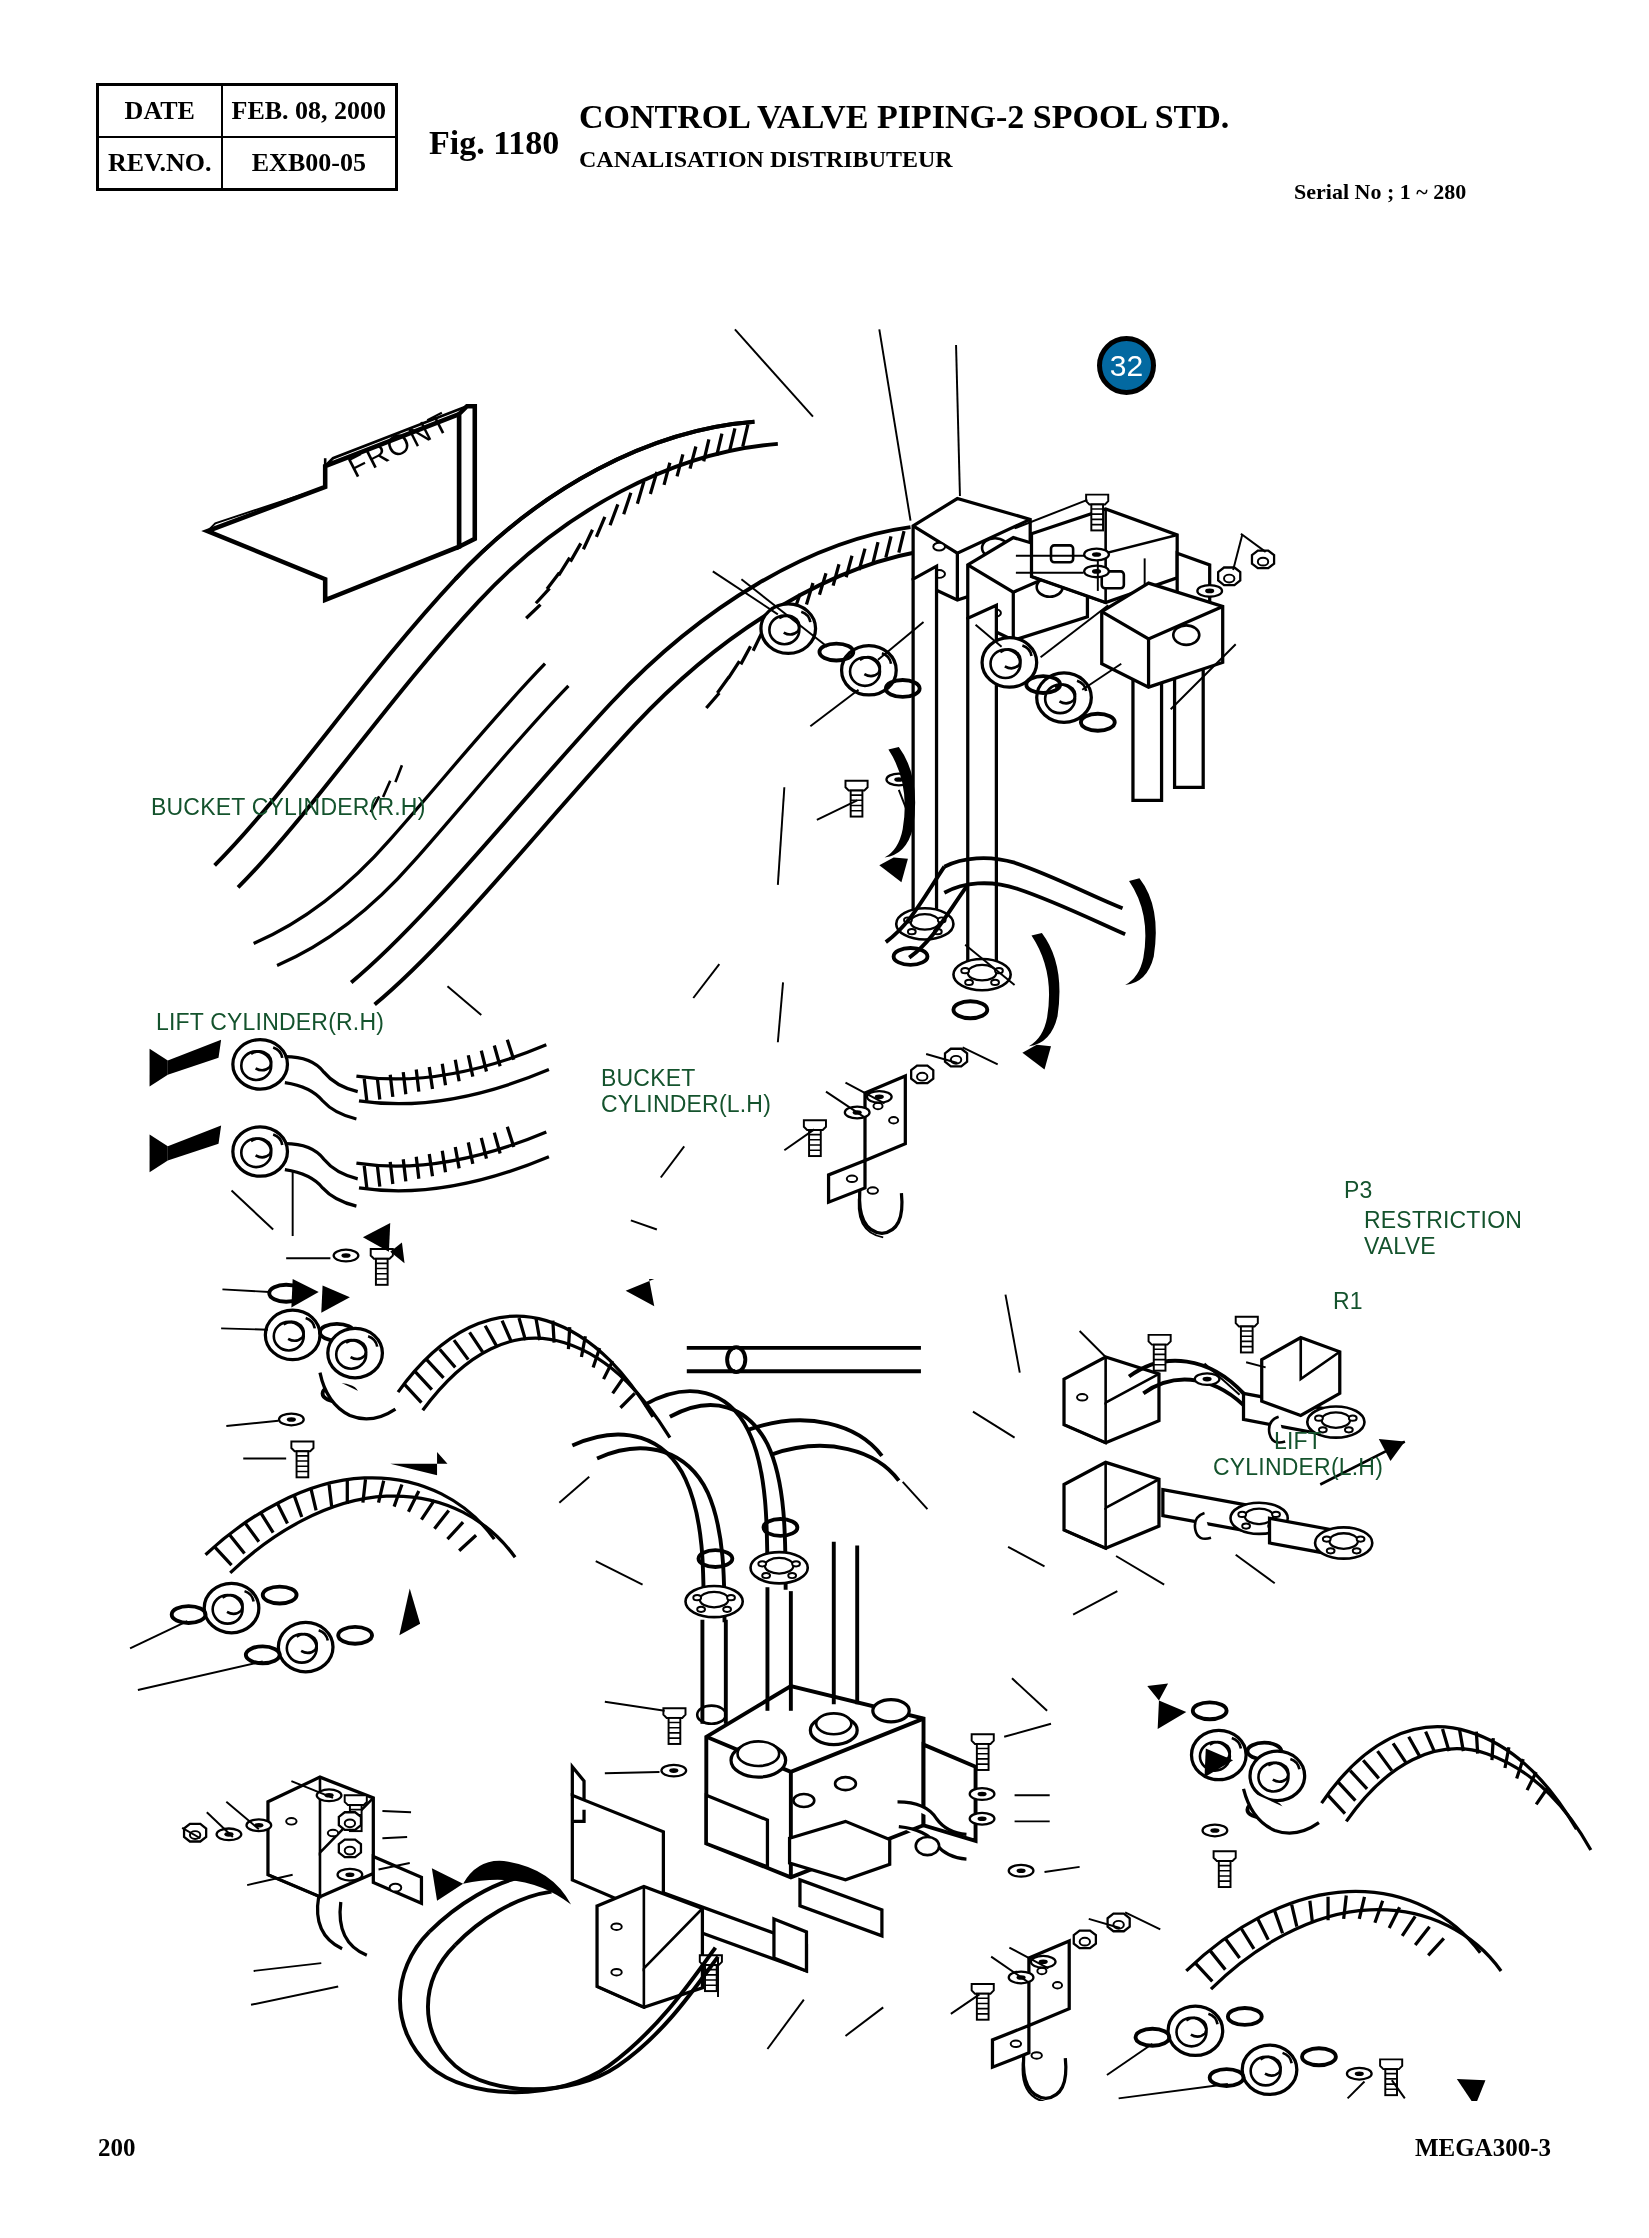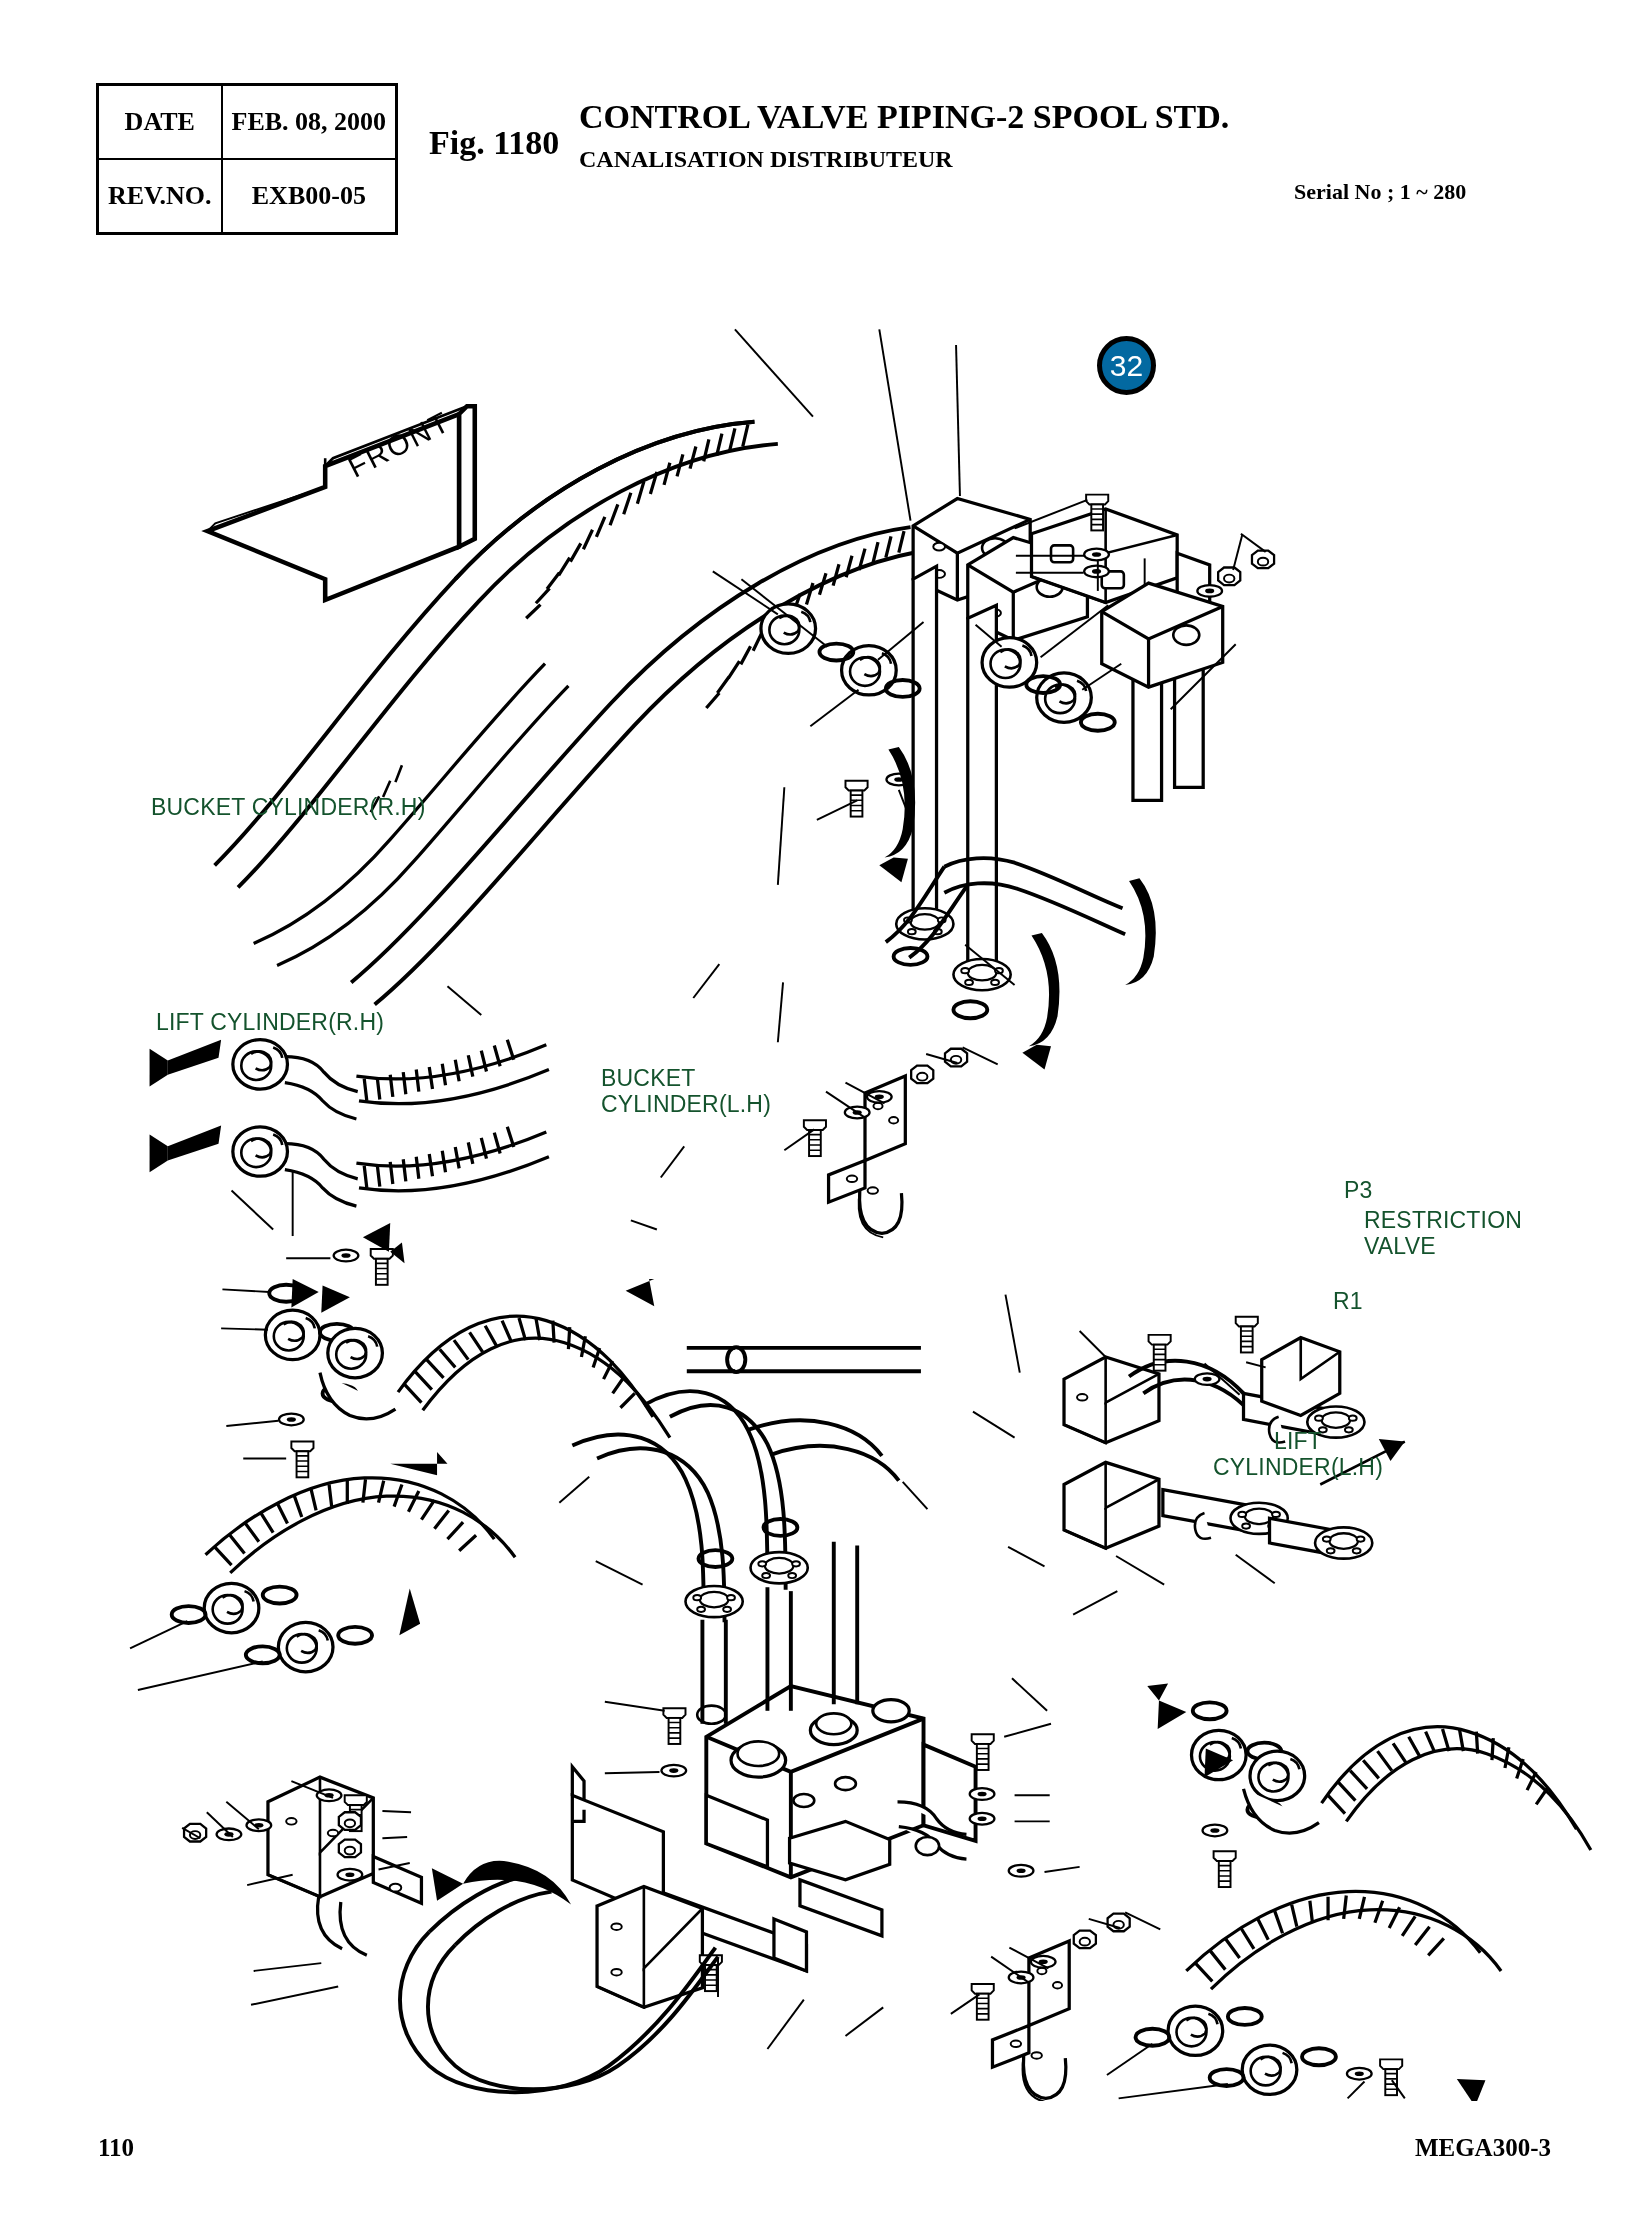--- a/index.html
+++ b/index.html
@@ -3,21 +3,21 @@
 <meta charset="utf-8">
 <style>
   html,body{margin:0;padding:0;background:#ffffff;}
   body{width:1650px;height:2239px;position:relative;overflow:hidden;
        font-family:"Liberation Sans",sans-serif;color:#000;}
 
   
   #rev-table{position:absolute;left:96px;top:83px;border-collapse:collapse;
              border:3.3px solid #000;font-family:"Liberation Serif",serif;}
   #rev-table td{border:2px solid #000;font-weight:bold;font-size:26px;
-                text-align:center;padding:21px 9px;white-space:nowrap;
+                text-align:center;padding:10px 9px;white-space:nowrap;
                 font-family:"Liberation Serif",serif;}
   #rev-table td.k{width:98px;}
   #rev-table td.v{width:150px;}
 
   
   #fig-no{position:absolute;left:429px;top:124px;font-size:34px;font-weight:bold;
           font-family:"Liberation Serif",serif;letter-spacing:0px;}
   #title-1{position:absolute;left:579px;top:98px;font-size:34px;font-weight:bold;
            font-family:"Liberation Serif",serif;white-space:nowrap;}
   #title-2{position:absolute;left:579px;top:146px;font-size:24px;font-weight:bold;
@@ -677,15 +677,15 @@
   <span>RESTRICTION</span><br>
   <span>VALVE</span>
 </div>
 <div class="anno" id="lbl-r1">R1</div>
 
 <div class="anno ctr" id="lbl-lift-lh">
   <span>LIFT</span><br>
   <span>CYLINDER(L.H)</span>
 </div>
 
-<div id="page-num">110</div>
+<div id="page-num">200</div>
 <div id="model-no">MEGA300-3</div>
 
 
 </body></html>

